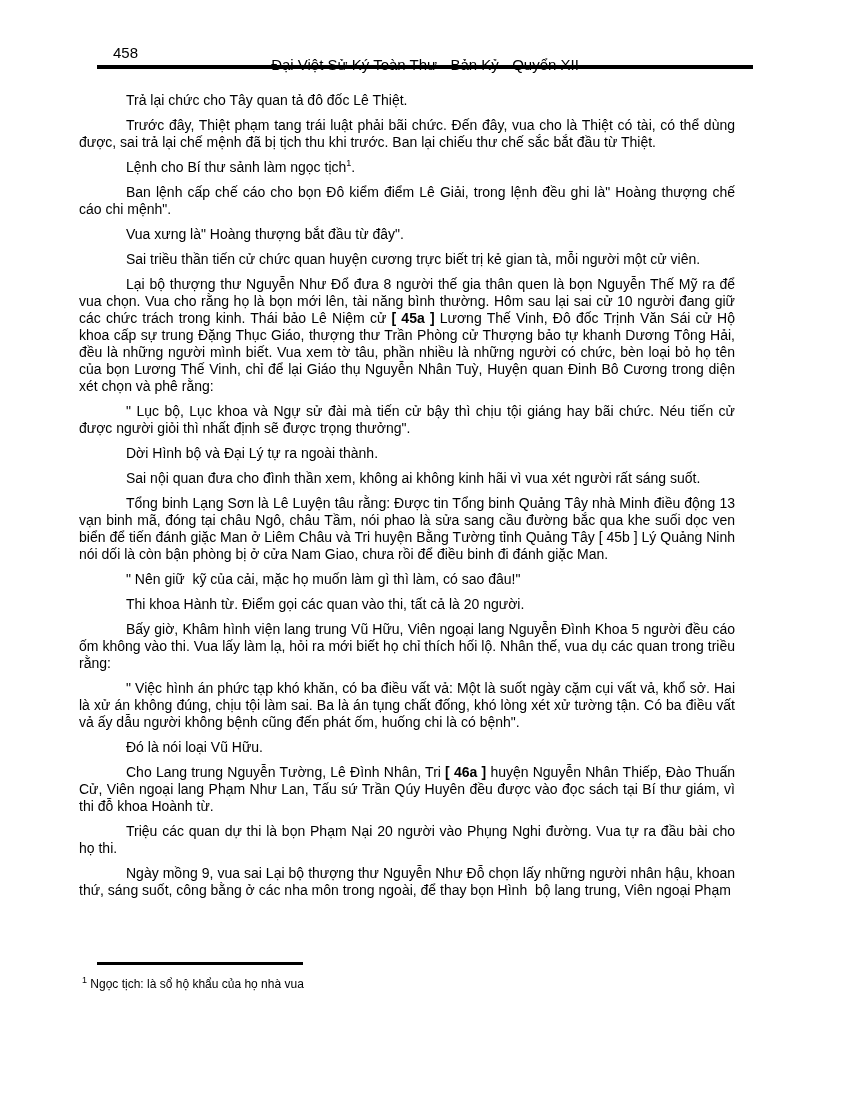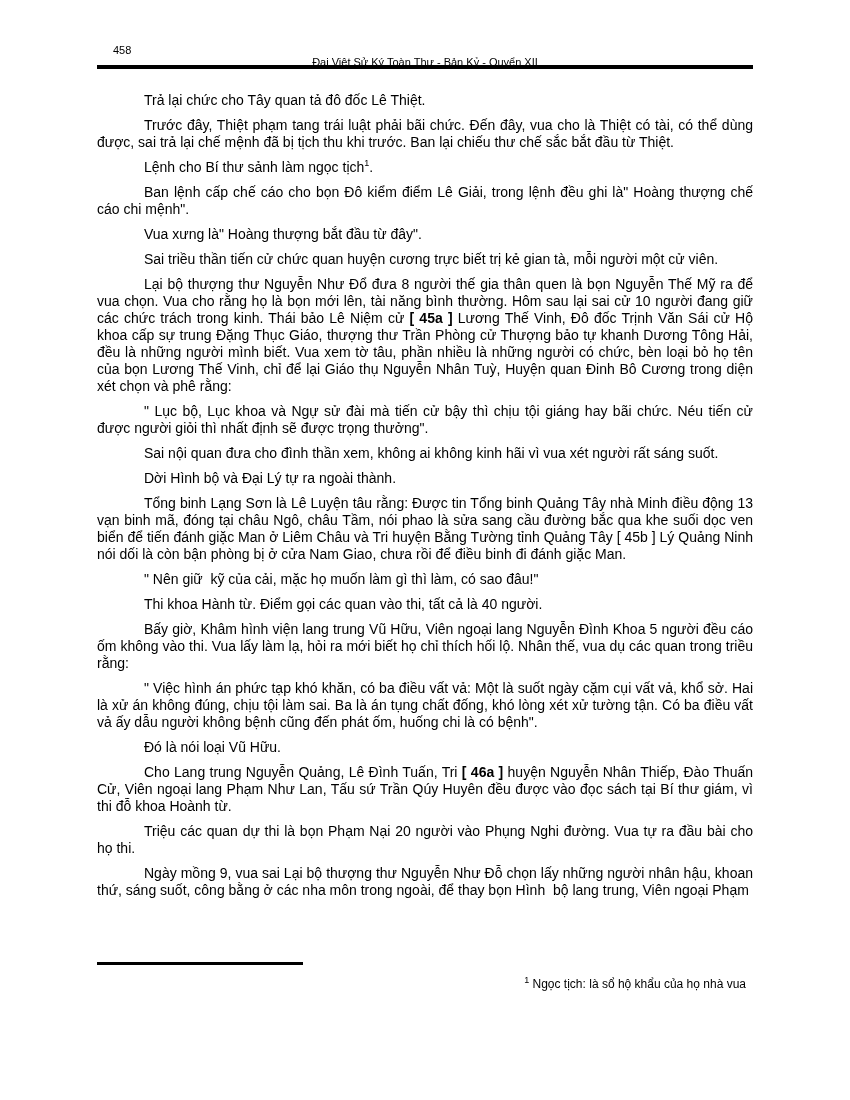--- a/index.html
+++ b/index.html
@@ -6,57 +6,57 @@
   .page{
     position:relative;
     width:850px;height:1100px;
     background:#ffffff;
     font-family:"Liberation Sans",sans-serif;
     color:#000;
     overflow:hidden;
   }
   .header{
     position:absolute;left:97px;top:44px;width:656px;height:20px;
-    font-size:11px;
+    font-size:15px;
   }
   .page-num{
     position:absolute;left:16px;top:0;
   }
   .doc-title{
     position:absolute;left:0;top:12px;width:100%;
     text-align:center;
   }
   .header-rule{
     position:absolute;left:97px;top:65px;width:656px;height:4px;
     background:#000;
   }
   .body-text{
-    position:absolute;left:97px;top:92px;width:656px;
+    position:absolute;left:79px;top:92px;width:656px;
   }
   .body-text p{
     margin:0 0 8px 0;
     font-size:14px;
     line-height:17px;
     text-align:justify;
     text-indent:47px;
   }
   .body-text p.bold{font-weight:normal;}
   .body-text span.b{font-weight:bold;}
   .body-text sup, .footnote sup{
     font-size:9px;
     line-height:0;
     vertical-align:super;
   }
   .footnote-rule{
     position:absolute;left:97px;top:962px;width:206px;height:3px;
     background:#000;
   }
   .footnote{
-    position:absolute;left:90px;top:977px;width:656px;
-    font-size:12px;line-height:15px;text-align:right;
+    position:absolute;left:82px;top:977px;width:656px;
+    font-size:12px;line-height:15px;
   }
 </style>
 </head>
 <body>
 
 <div class="page">
 
   <div class="header">
     <span class="page-num">458</span>
     <span class="doc-title">Đại Việt Sử Ký Toàn Thư - Bản Kỷ - Quyển XII</span>
@@ -66,29 +66,29 @@
 
   <div class="body-text">
       <p><span>Trả lại chức cho Tây quan tả đô đốc Lê Thiệt.</span></p>
       <p><span>Trước đây, Thiệt phạm tang trái luật phải bãi chức. Đến đây, vua cho là Thiệt có tài, có thể dùng được, sai trả lại chế mệnh đã bị tịch thu khi trước. Ban lại chiếu thư chế sắc bắt đầu từ Thiệt.</span></p>
       <p><span>Lệnh cho Bí thư sảnh làm ngọc tịch</span><sup>1</sup><span>.</span></p>
       <p><span>Ban lệnh cấp chế cáo cho bọn Đô kiểm điểm Lê Giải, trong lệnh đều ghi là" Hoàng thượng chế cáo chi mệnh".</span></p>
       <p><span>Vua xưng là" Hoàng thượng bắt đầu từ đây".</span></p>
       <p class="bold"><span>Sai triều thần tiến cử chức quan huyện cương trực biết trị kẻ gian tà, mỗi người một cử viên.</span></p>
       <p><span>Lại bộ thượng thư Nguyễn Như Đổ đưa 8 người thế gia thân quen là bọn Nguyễn Thế Mỹ ra để vua chọn. Vua cho rằng họ là bọn mới lên, tài năng bình thường. Hôm sau lại sai cử 10 người đang giữ các chức trách trong kinh. Thái bảo Lê Niệm cử </span><span class="b">[ 45a ]</span><span> Lương Thế Vinh, Đô đốc Trịnh Văn Sái cử Hộ khoa cấp sự trung Đặng Thục Giáo, thượng thư Trần Phòng cử Thượng bảo tự khanh Dương Tông Hải, đều là những người mình biết. Vua xem tờ tâu, phần nhiều là những người có chức, bèn loại bỏ họ tên của bọn Lương Thế Vinh, chỉ để lại Giáo thụ Nguyễn Nhân Tuỳ, Huyện quan Đinh Bô Cương trong diện xét chọn và phê rằng:</span></p>
       <p><span>" Lục bộ, Lục khoa và Ngự sử đài mà tiến cử bậy thì chịu tội giáng hay bãi chức. Néu tiến cử được người giỏi thì nhất định sẽ được trọng thưởng".</span></p>
+      <p><span>Dời Hình bộ và Đại Lý tự ra ngoài thành.</span></p>
       <p><span>Sai nội quan đưa cho đình thần xem, không ai không kinh hãi vì vua xét người rất sáng suốt.</span></p>
-      <p><span>Dời Hình bộ và Đại Lý tự ra ngoài thành.</span></p>
       <p><span>Tổng binh Lạng Sơn là Lê Luyện tâu rằng: Được tin Tổng binh Quảng Tây nhà Minh điều động 13 vạn binh mã, đóng tại châu Ngô, châu Tầm, nói phao là sửa sang cầu đường bắc qua khe suối dọc ven biển để tiến đánh giặc Man ở Liêm Châu và Tri huyện Bằng Tường tỉnh Quảng Tây [ 45b ] Lý Quảng Ninh nói dối là còn bận phòng bị ở cửa Nam Giao, chưa rồi để điều binh đi đánh giặc Man.</span></p>
       <p><span>" Nên giữ&nbsp; kỹ của cải, mặc họ muốn làm gì thì làm, có sao đâu!"</span></p>
-      <p><span>Thi khoa Hành từ. Điểm gọi các quan vào thi, tất cả là 40 người.</span></p>
+      <p><span>Thi khoa Hành từ. Điểm gọi các quan vào thi, tất cả là 20 người.</span></p>
       <p><span>Bấy giờ, Khâm hình viện lang trung Vũ Hữu, Viên ngoại lang Nguyễn Đình Khoa 5 người đều cáo ốm không vào thi. Vua lấy làm lạ, hỏi ra mới biết họ chỉ thích hối lộ. Nhân thế, vua dụ các quan trong triều rằng:</span></p>
       <p><span>" Việc hình án phức tạp khó khăn, có ba điều vất vả: Một là suốt ngày cặm cụi vất vả, khổ sở. Hai là xử án không đúng, chịu tội làm sai. Ba là án tụng chất đống, khó lòng xét xử tường tận. Có ba điều vất vả ấy dẫu người không bệnh cũng đến phát ốm, huống chi là có bệnh".</span></p>
       <p><span>Đó là nói loại Vũ Hữu.</span></p>
-      <p><span>Cho Lang trung Nguyễn Quảng, Lê Đình Tuấn, Tri </span><span class="b">[ 46a ]</span><span> huyện Nguyễn Nhân Thiếp, Đào Thuấn Cử, Viên ngoại lang Phạm Như Lan, Tấu sứ Trần Qúy Huyên đều được vào đọc sách tại Bí thư giám, vì thi đỗ khoa Hoành từ.</span></p>
+      <p><span>Cho Lang trung Nguyễn Tường, Lê Đình Nhân, Tri </span><span class="b">[ 46a ]</span><span> huyện Nguyễn Nhân Thiếp, Đào Thuấn Cử, Viên ngoại lang Phạm Như Lan, Tấu sứ Trần Qúy Huyên đều được vào đọc sách tại Bí thư giám, vì thi đỗ khoa Hoành từ.</span></p>
       <p><span>Triệu các quan dự thi là bọn Phạm Nại 20 người vào Phụng Nghi đường. Vua tự ra đầu bài cho họ thi.</span></p>
       <p><span>Ngày mồng 9, vua sai Lại bộ thượng thư Nguyễn Như Đỗ chọn lấy những người nhân hậu, khoan thứ, sáng suốt, công bằng ở các nha môn trong ngoài, để thay bọn Hình&nbsp; bộ lang trung, Viên ngoại Phạm</span></p>
     </div>
 
   <div class="footnote-rule"></div>
 
   <div class="footnote"><sup>1</sup><span> Ngọc tịch: là sổ hộ khẩu của họ nhà vua</span></div>
 
 </div>
 

